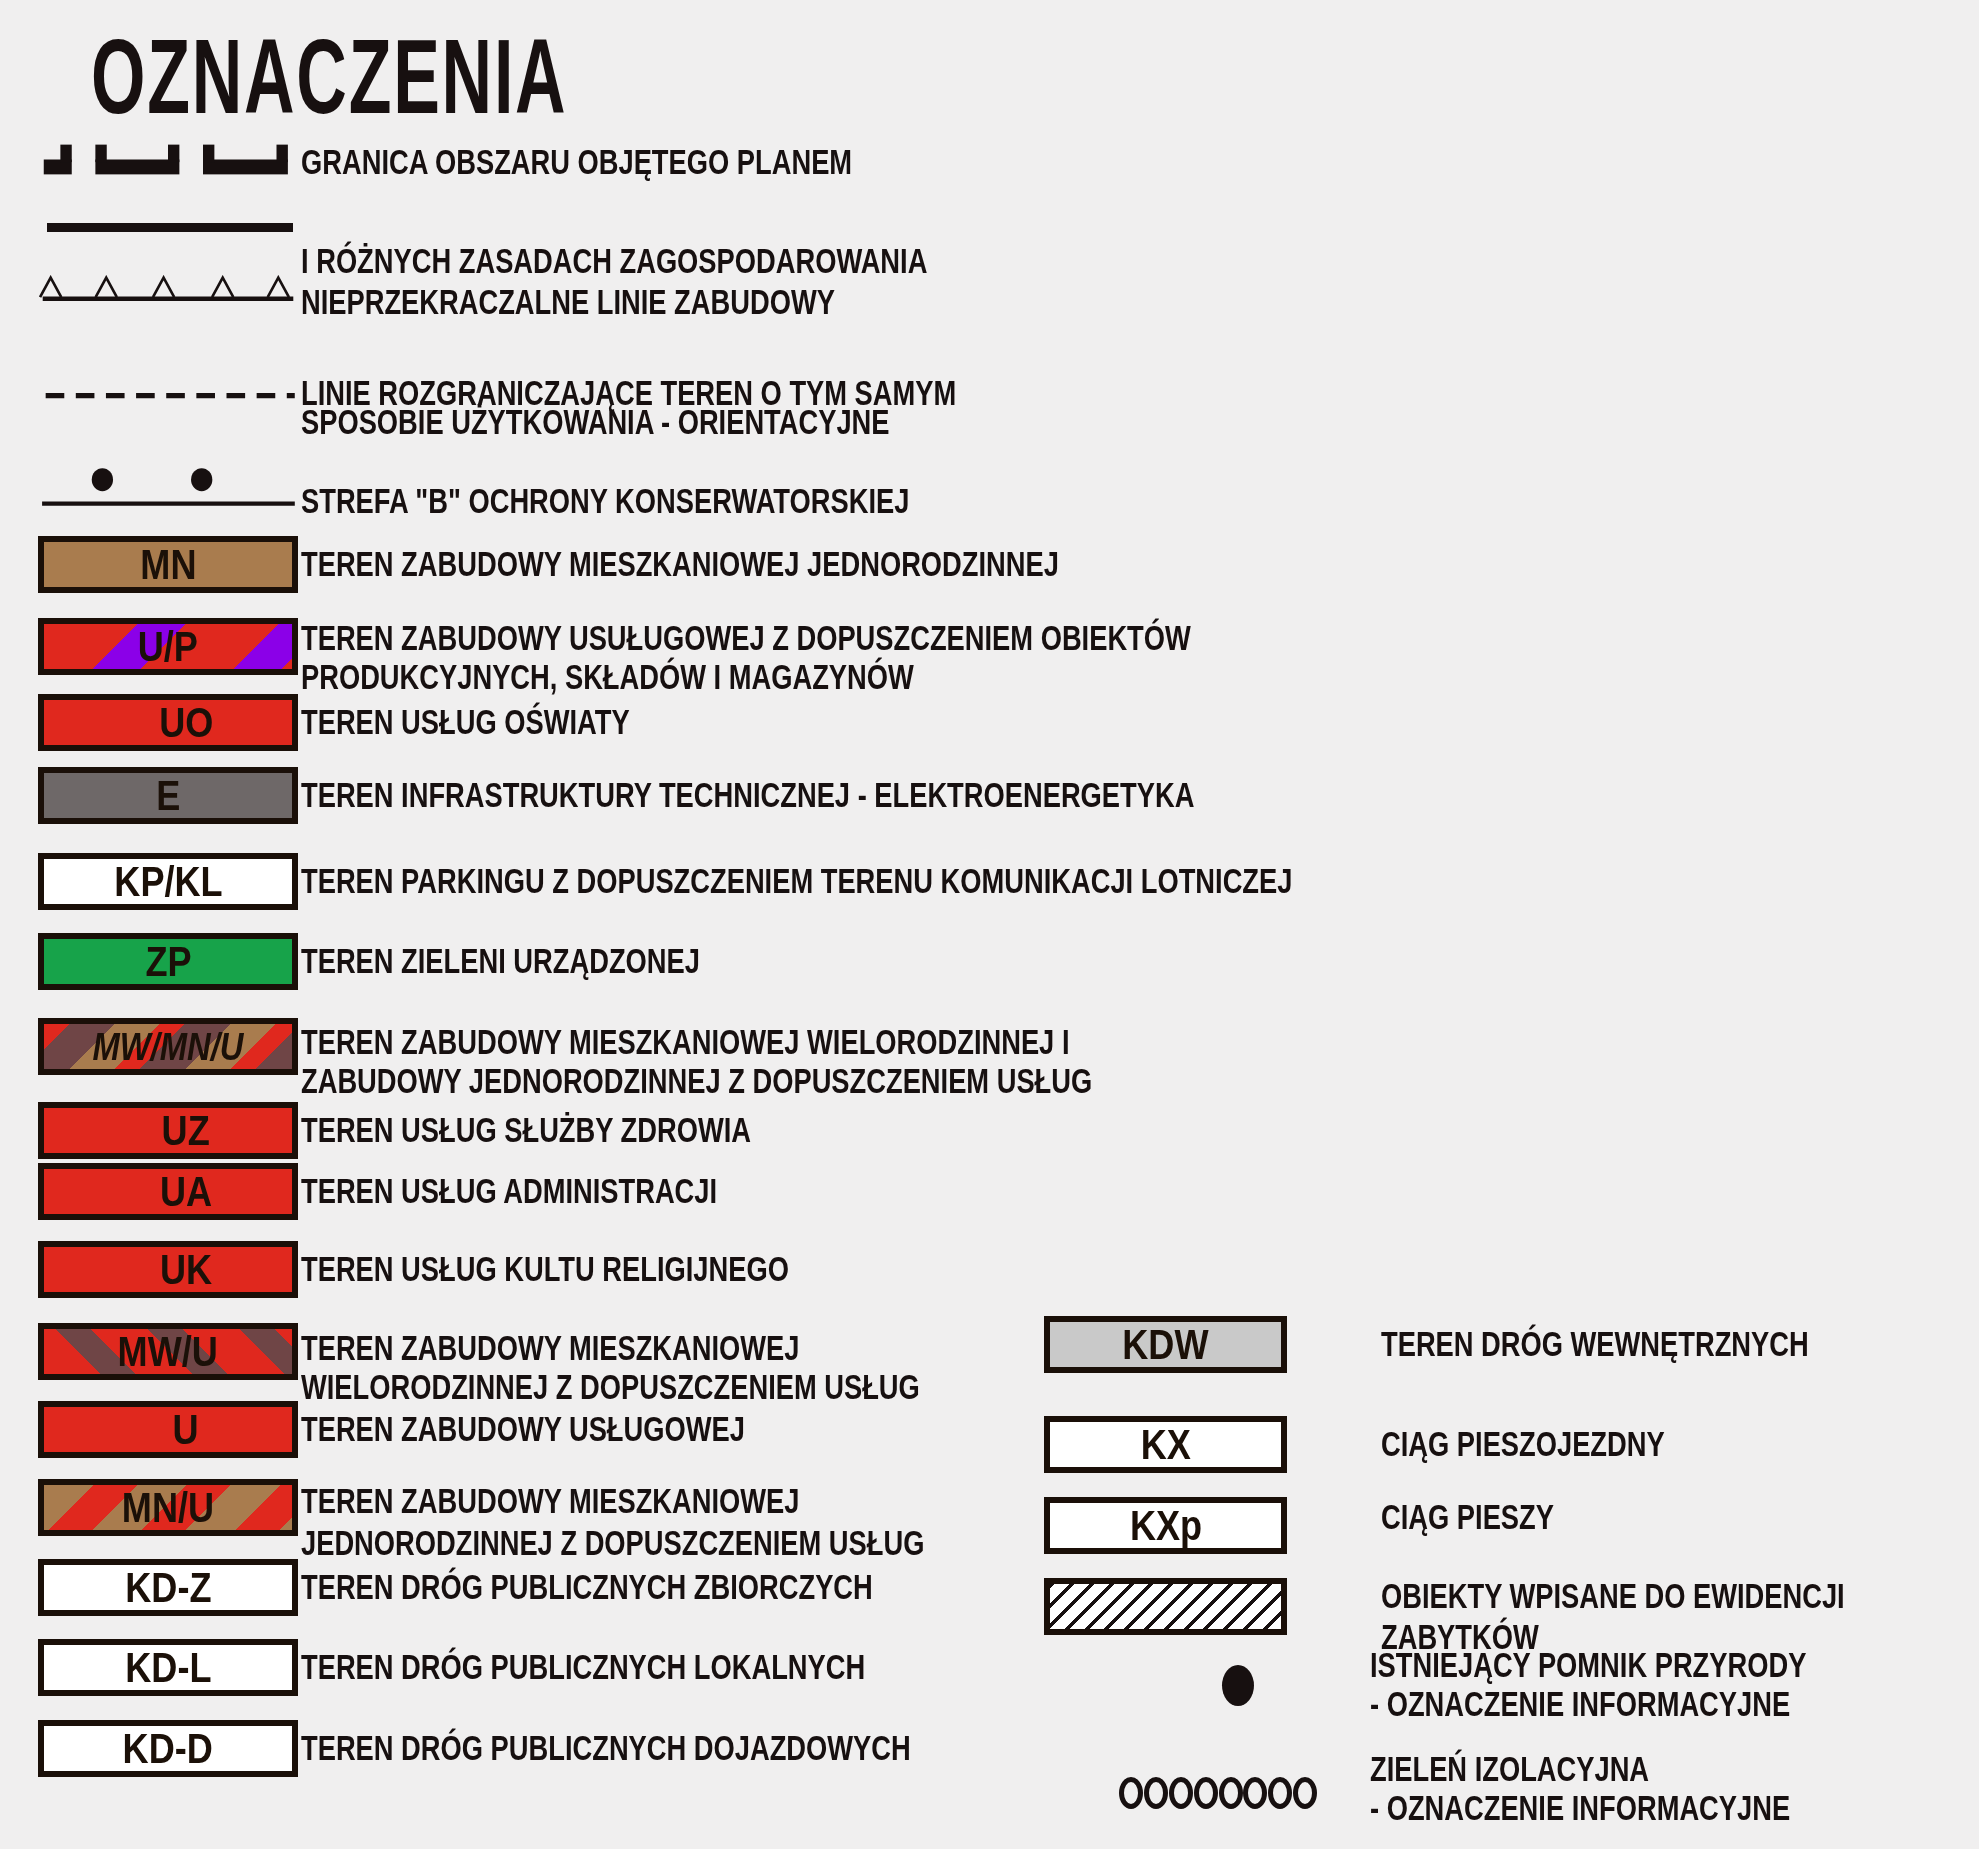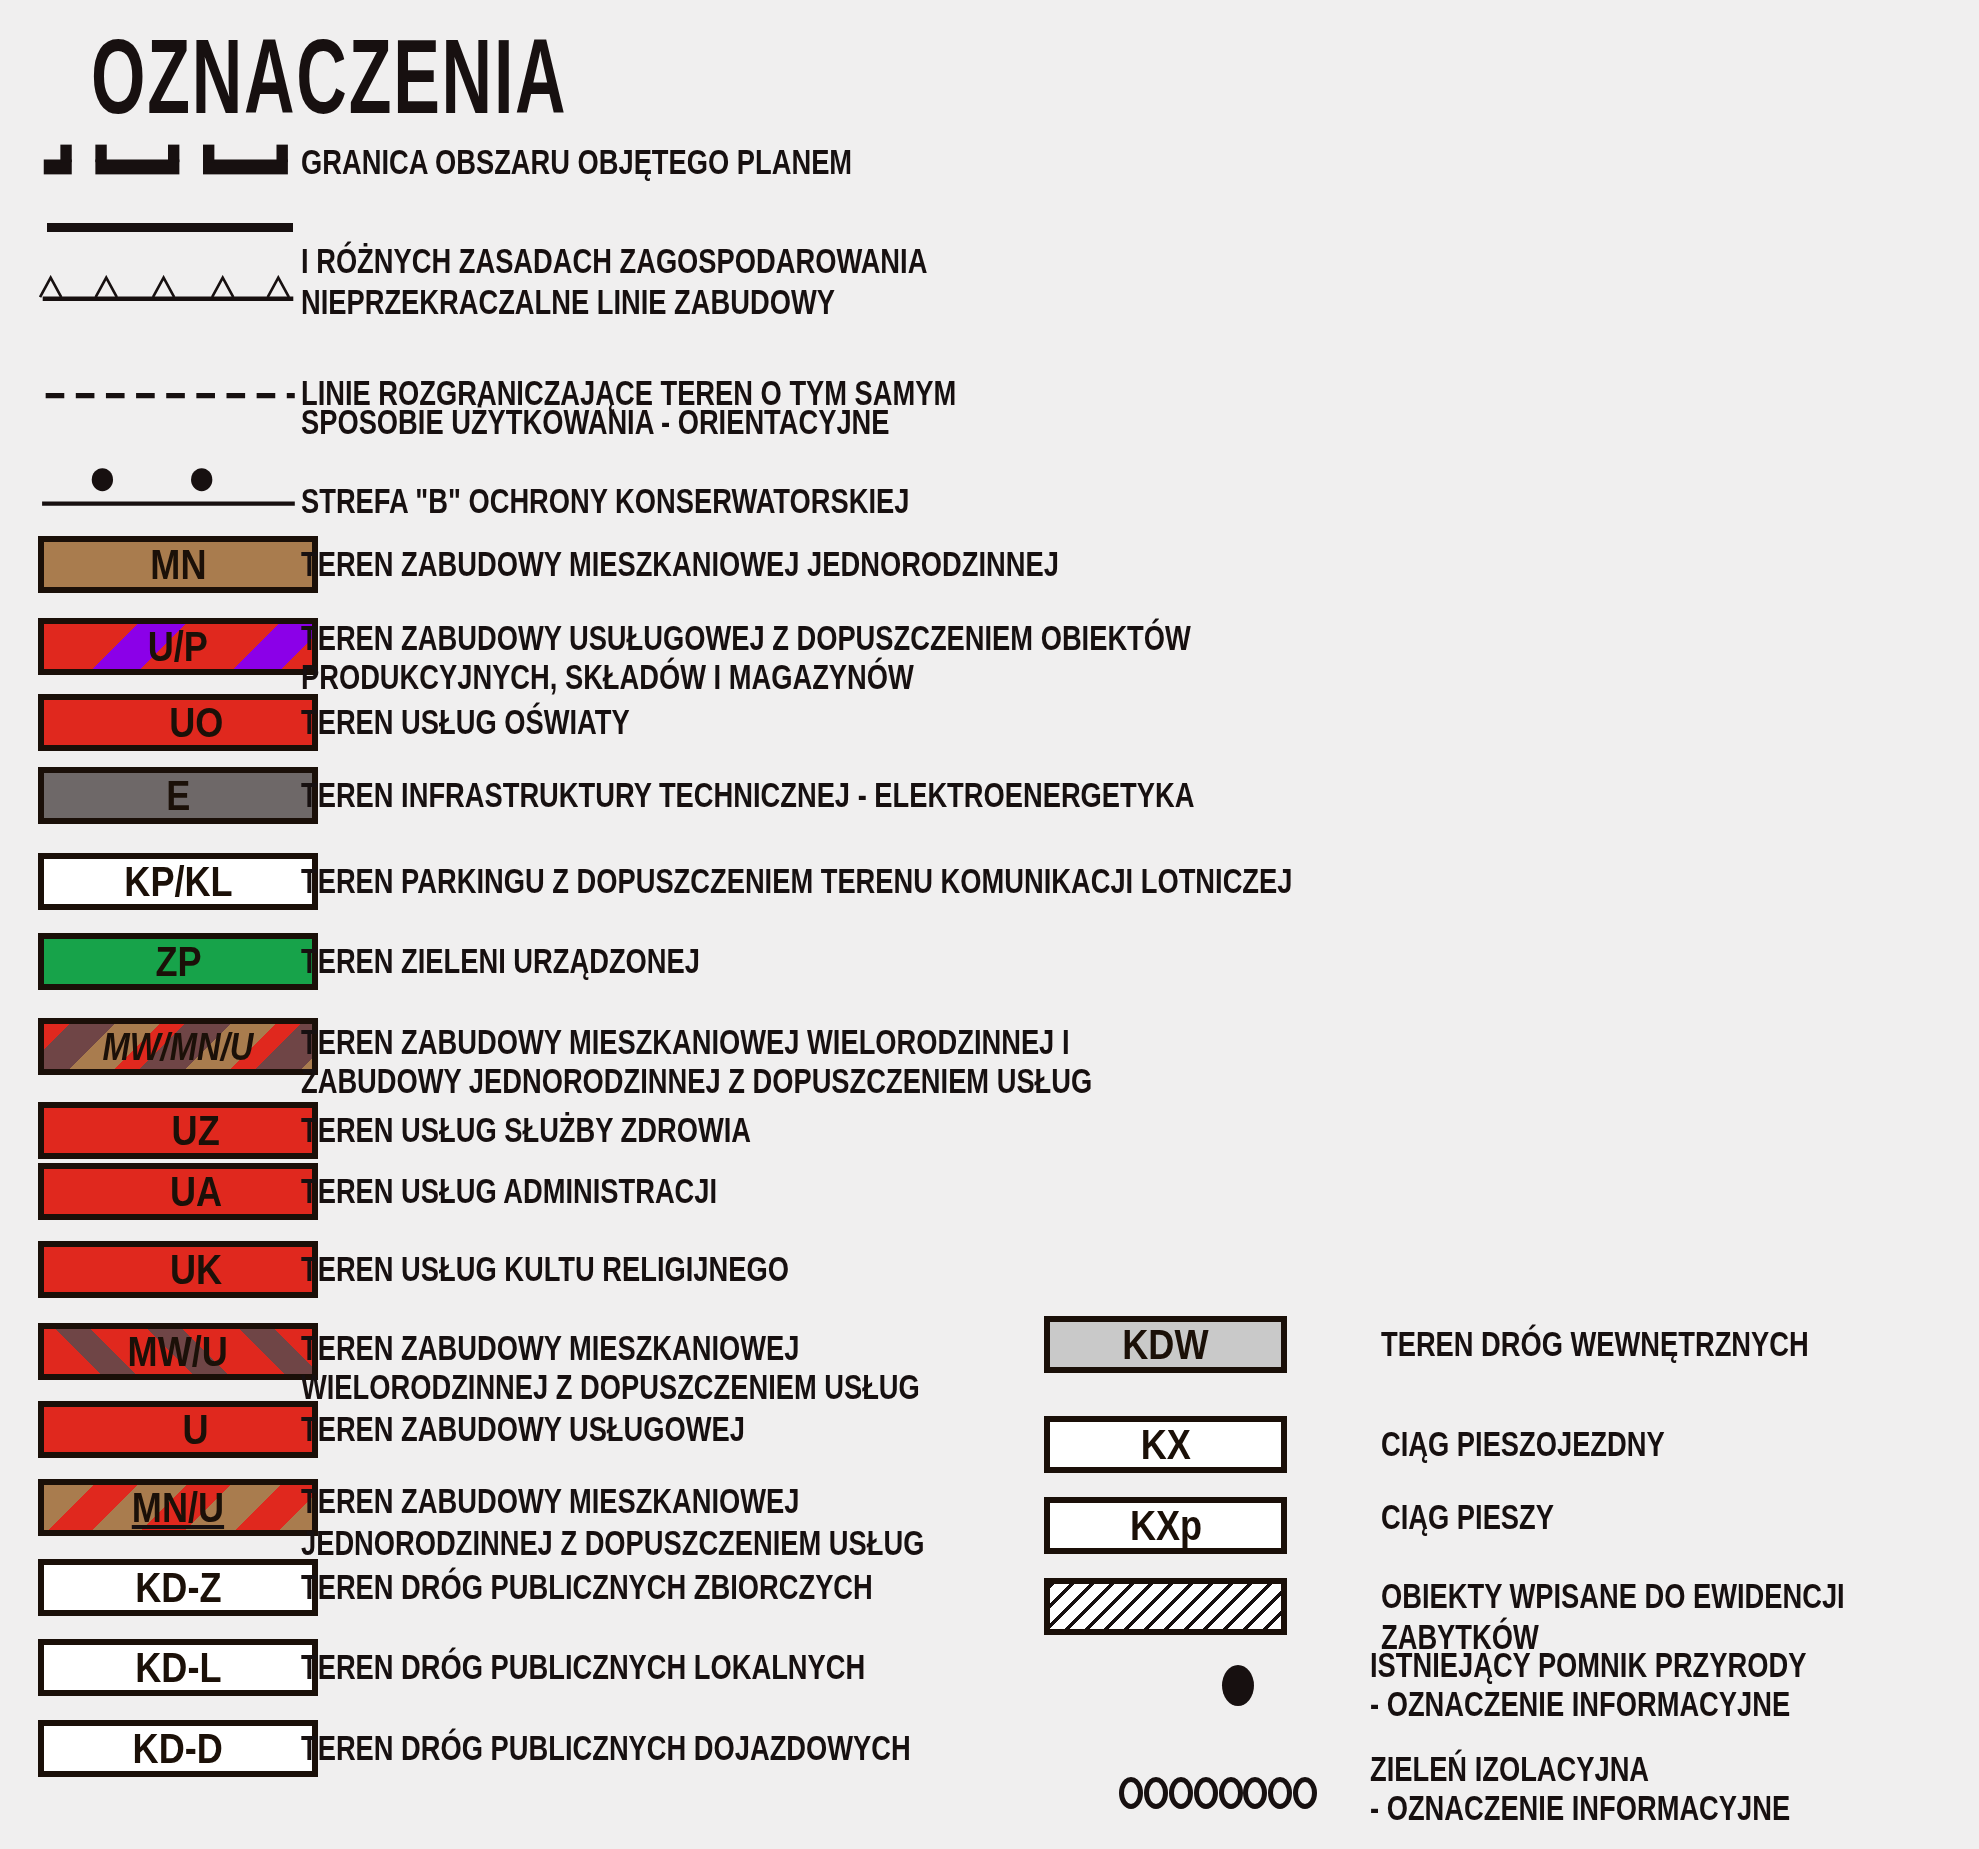--- a/index.html
+++ b/index.html
@@ -4,35 +4,35 @@
 <style>
   html,body{margin:0;padding:0;background:#dcdcdc;}
   .page{position:relative;width:1979px;height:1850px;background:#F0EFEF;
         font-family:"Liberation Sans",sans-serif;color:#171010;overflow:hidden;}
   .title{position:absolute;left:91px;top:16px;font-size:106px;font-weight:700;
          transform:scaleX(0.66);transform-origin:0 0;letter-spacing:2.7px;white-space:nowrap;}
   .row{position:absolute;left:0;width:1979px;height:57px;}
   .desc{position:absolute;left:301px;font-size:35px;line-height:40px;font-weight:700;white-space:nowrap;}
   .desc-r{left:1381px;}
   .cond{display:inline-block;transform:scaleX(0.78);transform-origin:0 50%;white-space:nowrap;}
-  .swatch{position:absolute;top:0;left:38px;width:280px;height:57px;border:6.2px solid #1a0f08;
+  .swatch{position:absolute;top:0;left:38px;width:260px;height:57px;border:6.2px solid #1a0f08;
           box-sizing:border-box;display:flex;align-items:center;justify-content:center;}
   .swatch-r{left:1044px;width:243px;}
   .code{font-size:43px;font-weight:700;transform:scaleX(0.84);white-space:nowrap;color:#1b1008;}
   .code-sm{font-size:39px;}
   .f-brown{background:#A97C4E;}
   .f-red{background:#E0281E;padding-left:36px;}
   .f-grayE{background:#6E6868;}
   .f-white{background:#FFFFFF;}
   .f-green{background:#17A34A;}
   .f-kdw{background:#C9C9C9;}
   .f-up{background:repeating-linear-gradient(135deg,#E0281E 0 66px,#8B00E8 66px 100px);}
   .f-mwmnu{background:repeating-linear-gradient(135deg,#E0281E 0 17.7px,#6F4546 17.7px 50px,#A97C4E 50px 82px);font-style:italic;}
   .f-mwu{background:repeating-linear-gradient(45deg,#E0281E 0 40px,#6F4546 40px 65px);}
-  .f-mnu{background:repeating-linear-gradient(135deg,#A97C4E 0 35px,#E0281E 35px 66px);text-decoration:underline;}
+  .f-mnu{background:repeating-linear-gradient(135deg,#A97C4E 0 35px,#E0281E 35px 66px);}
   .f-hatch{background:repeating-linear-gradient(135deg,#171010 0 3.5px,#FFFFFF 3.5px 14px);}
   .sym{position:absolute;left:35px;top:0;}
   .solidline{position:absolute;left:47px;width:246px;height:8.9px;background:#171010;}
   .oval{display:inline-block;width:24px;height:32px;border:5.3px solid #171010;border-radius:50%;
         box-sizing:border-box;margin-right:0.9px;}
   .monument-dot{position:absolute;left:1222px;width:32px;height:41px;background:#171010;border-radius:50%;}
 </style>
 </head>
 <body>
 

